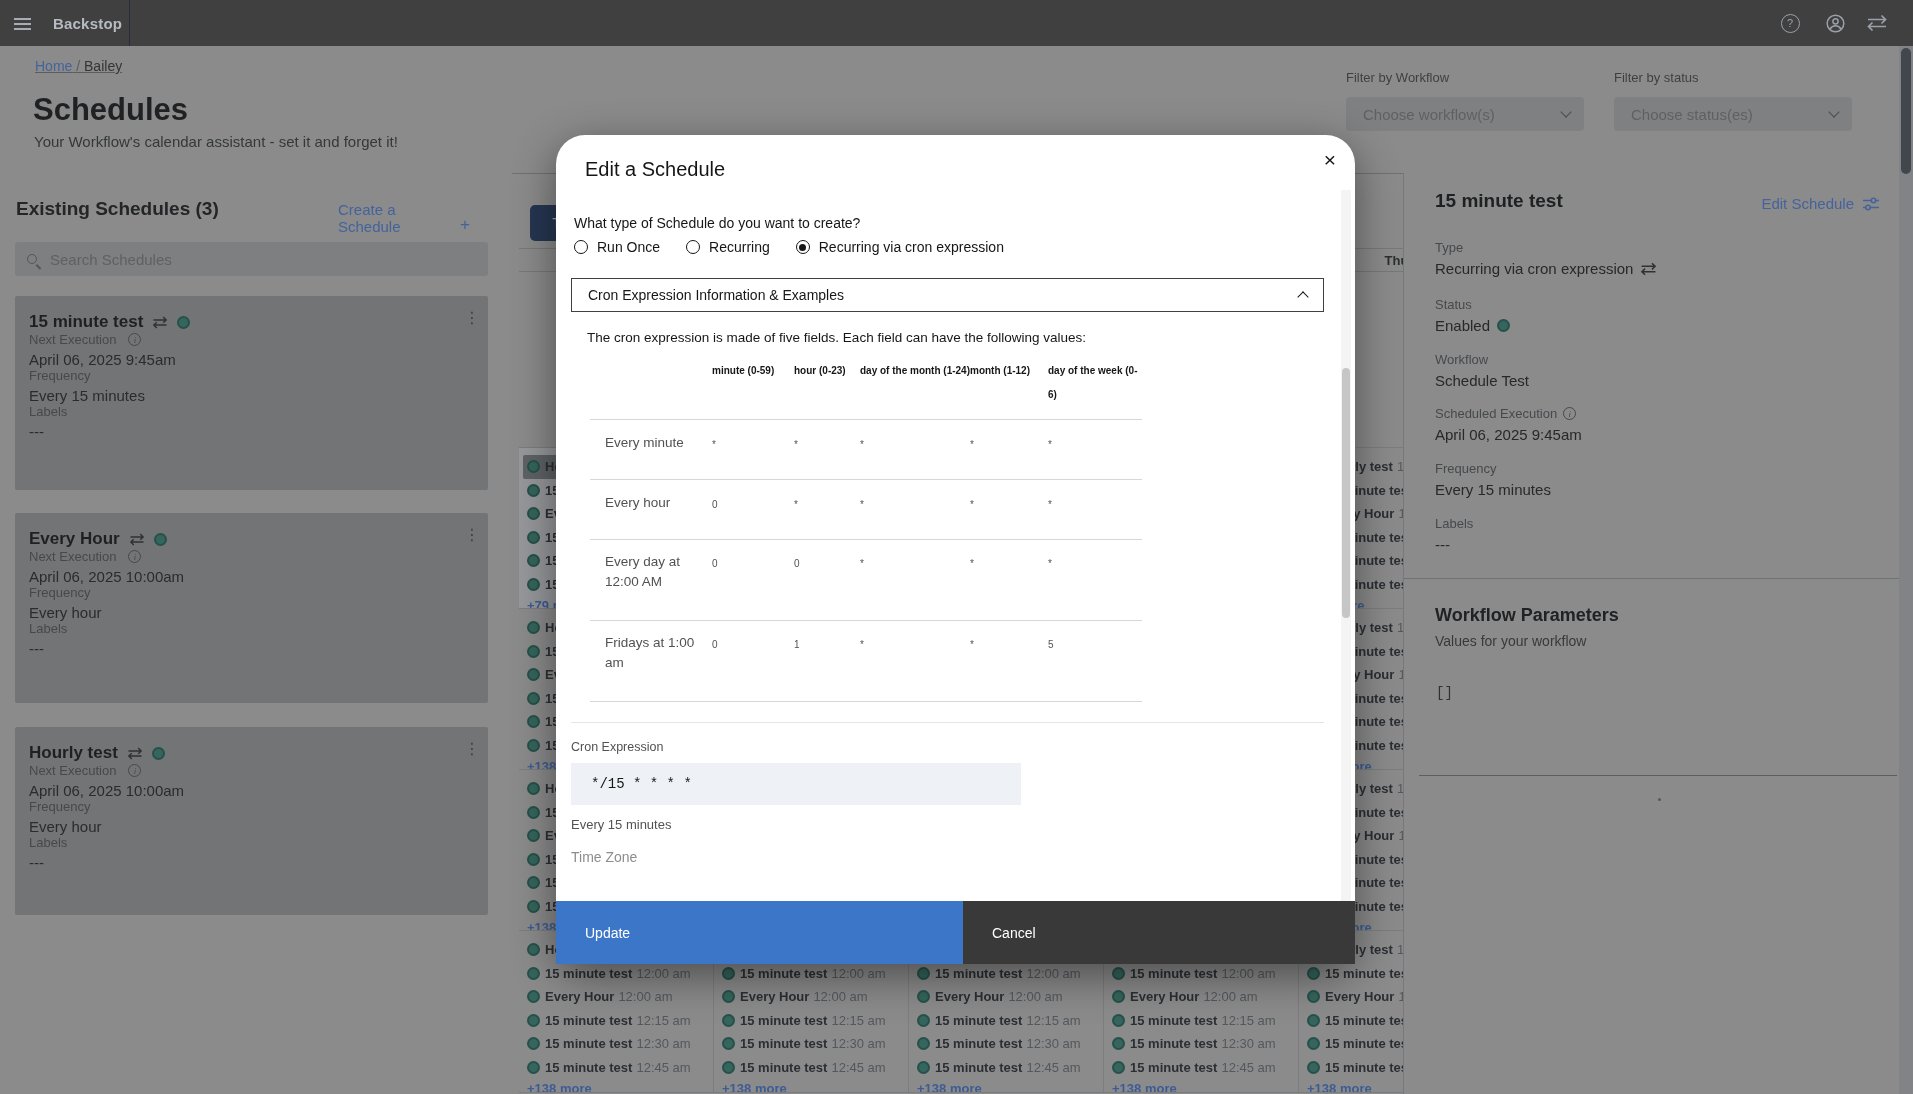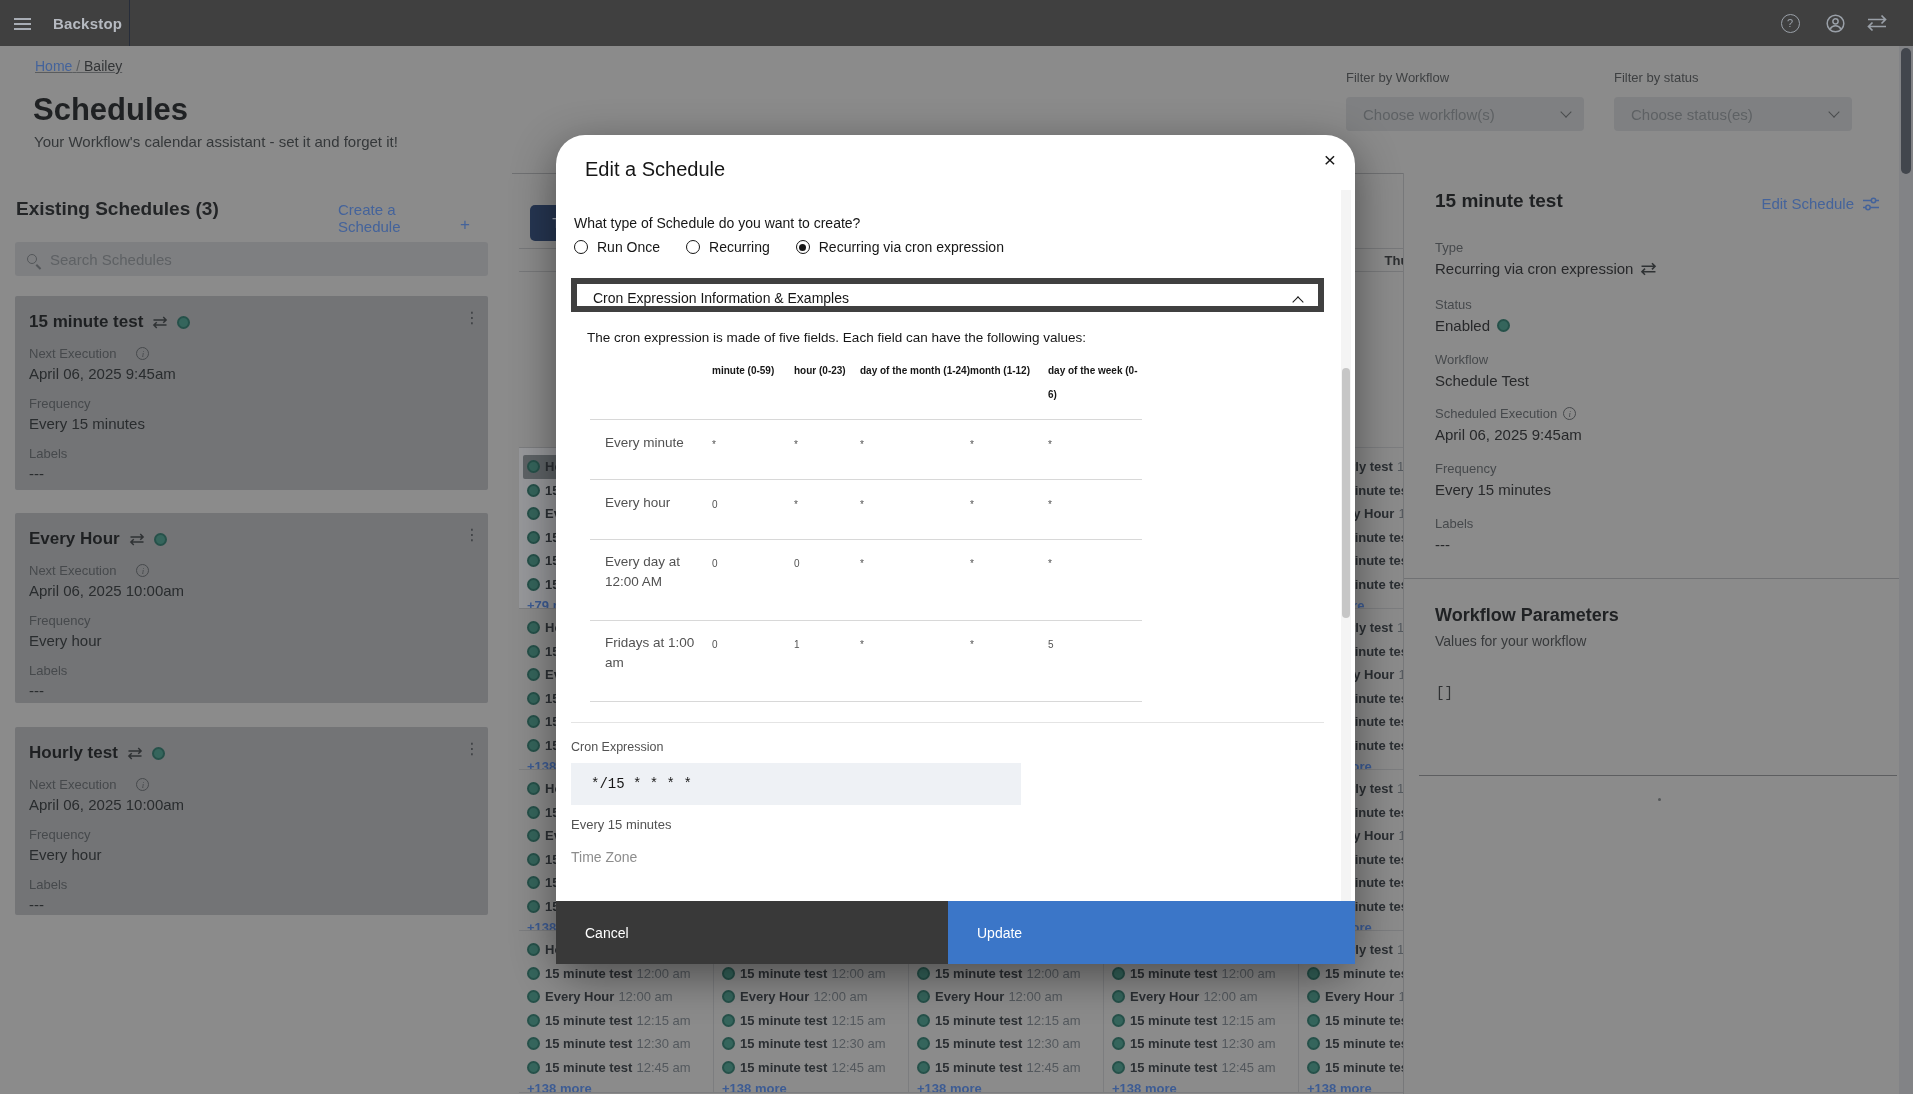--- a/index.html
+++ b/index.html
@@ -49,21 +49,21 @@
                          background:#54575a; transform:rotate(45deg); transform-origin:0 0; }
   .sb-search input { background:transparent; border:none; outline:none; margin-left:13px; font-size:15px;
                      color:#2b2e30; width:400px; font-family:"Liberation Sans",sans-serif; }
   .sb-search input::placeholder { color:#5e6164; }
 
   .card { position:absolute; left:15px; width:473px; background:#737476; border-radius:2px; z-index:2; padding:16px 14px; }
   .card .title-row { display:flex; align-items:center; gap:9px; }
   .card .title { font-size:17px; font-weight:bold; color:#1e2022; }
   .card .kebab { position:absolute; right:8px; top:12px; font-size:16px; color:#3f4245; cursor:pointer;
                  font-family:"DejaVu Sans",sans-serif; }
-  .fld-label { display:flex; align-items:center; gap:20px; font-size:13px; color:#46494c; margin-top:14px; }
+  .fld-label { display:flex; align-items:center; gap:12px; font-size:13px; color:#46494c; }
   .fld-value { font-size:15px; color:#292c2e; margin-top:4px; }
   .loop-icon { color:#2f3234; display:inline-flex; }
   .status-dot { width:13px; height:13px; border-radius:50%; background:#35655c; border:2px solid #26514a; }
   .info-icon { width:13px; height:13px; border:1px solid #46494c; border-radius:50%; font-size:9px;
                color:#46494c; display:inline-flex; align-items:center; justify-content:center;
                font-family:"Liberation Serif",serif; font-style:italic; }
 
   
   .content-topline { position:absolute; left:512px; top:173px; width:1387px; height:1px; background:#6f7072; z-index:1; }
   .today-btn { position:absolute; left:530px; top:205px; width:82px; height:36px; background:#263652; color:#99a1b1;
@@ -105,22 +105,22 @@
            box-shadow:0 12px 44px rgba(0,0,0,.45);border-radius:29px; }
   .m-title { position:absolute; left:29px; top:23px; font-size:20px; font-weight:500; color:#161616; }
   .m-close { position:absolute; right:10px; top:10px; width:30px; height:30px; display:flex; align-items:center;
              justify-content:center; font-size:21px; color:#161616; cursor:pointer; }
   .m-question { position:absolute; left:18px; top:80px; font-size:14px; color:#161616; }
   .m-radios { position:absolute; left:18px; top:104px; display:flex; gap:26px; }
   .radio-item { display:flex; align-items:center; gap:9px; font-size:14px; color:#161616; cursor:pointer; }
   .radio-circ { width:14px; height:14px; border:1.5px solid #161616; border-radius:50%; position:relative; }
   .radio-circ.sel::after { content:""; position:absolute; left:2.5px; top:2.5px; width:7px; height:7px;
                            border-radius:50%; background:#161616; }
-  .m-accordion { position:absolute; left:15px; top:143px; width:753px; height:34px; border:6px solid #404040;
-                 display:flex; align-items:flex-end; padding:0 16px; cursor:pointer; }
+  .m-accordion { position:absolute; left:15px; top:143px; width:753px; height:34px; border:1px solid #404040;
+                 display:flex; align-items:center; padding:0 16px; cursor:pointer; }
   .m-accordion .lbl { flex:1; font-size:14px; color:#161616; }
   .chev-up { width:8px; height:8px; border-right:1.6px solid #161616; border-bottom:1.6px solid #161616;
              transform:rotate(-135deg); margin-top:4px; }
   .m-intro { position:absolute; left:31px; top:195px; font-size:13.5px; color:#161616; }
 
   .cron-table { position:absolute; left:34px; top:222px; width:552px; }
   .ct-row { display:flex; border-bottom:1px solid #d8d8d8; }
   .ct-row.hdr { padding:2px 0 12px 0; }
   .ct-row.hdr .ct-c { font-weight:bold; color:#161616; }
   .ct-lbl { width:122px; padding-left:15px; font-size:13.5px; color:#525252; line-height:20px; }
@@ -1216,16 +1216,16 @@
   <div class="cron-label">Cron Expression</div>
   <input class="cron-input" value="*/15 * * * *" style="">
   <div class="cron-help">Every 15 minutes</div>
   <div class="tz-label">Time Zone</div>
 
   <div class="m-scroll">
       <div class="thumb"></div>
     </div>
 
   <div class="m-footer">
+    <button class="btn btn-update">Update</button>
     <button class="btn btn-cancel">Cancel</button>
-    <button class="btn btn-update">Update</button>
   </div>
 </div>
 
 </body></html>

